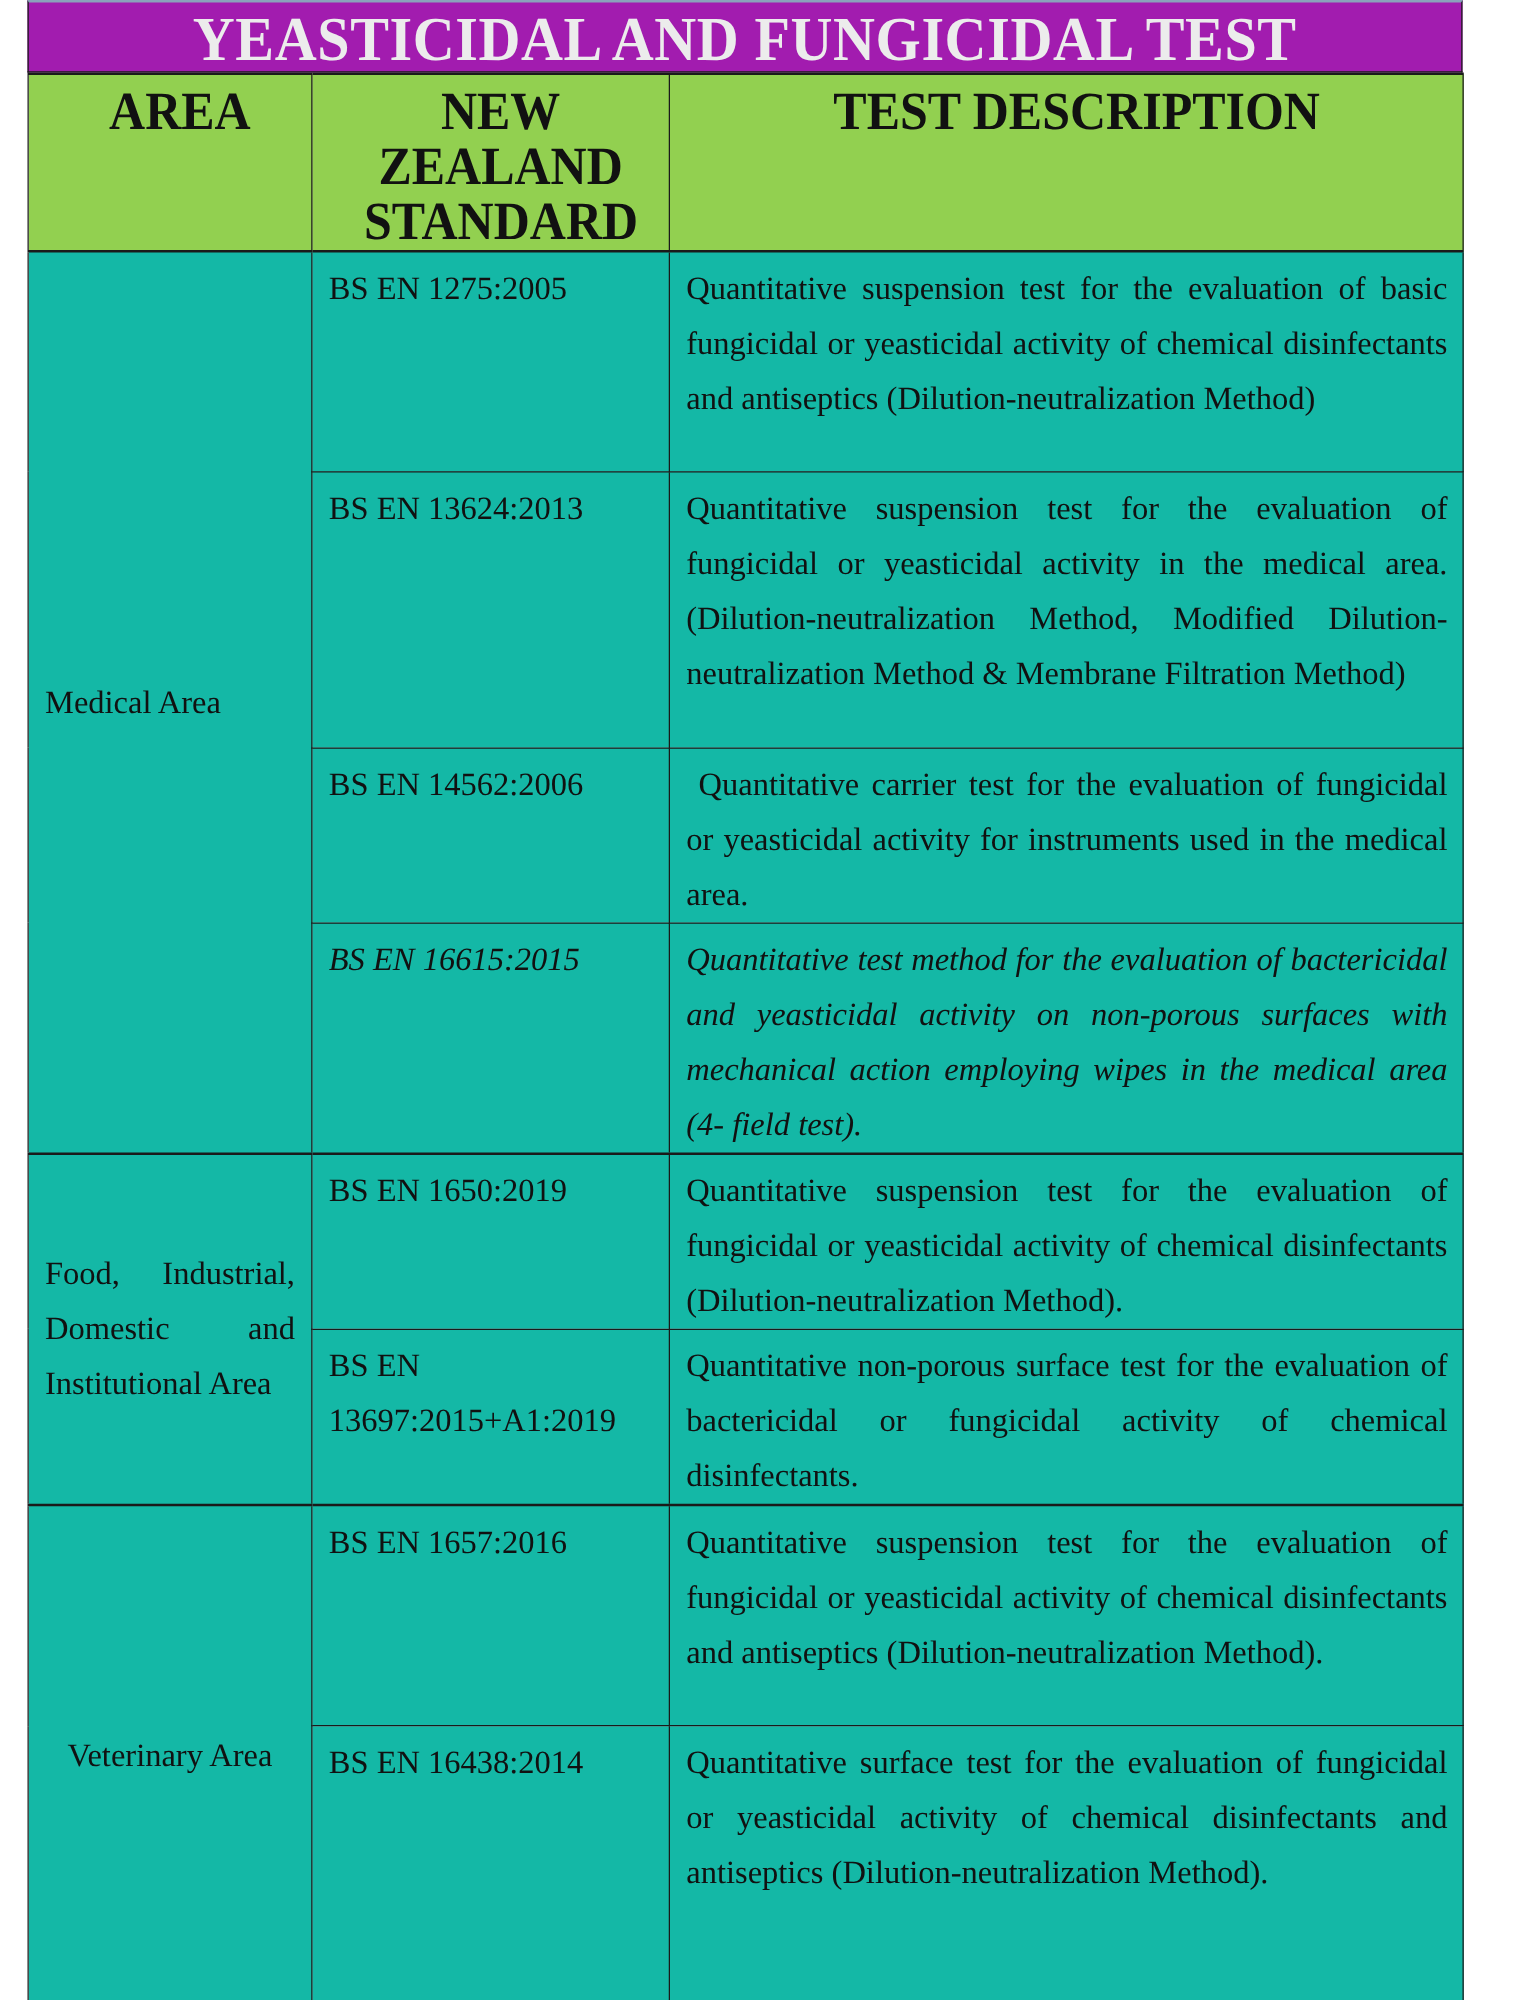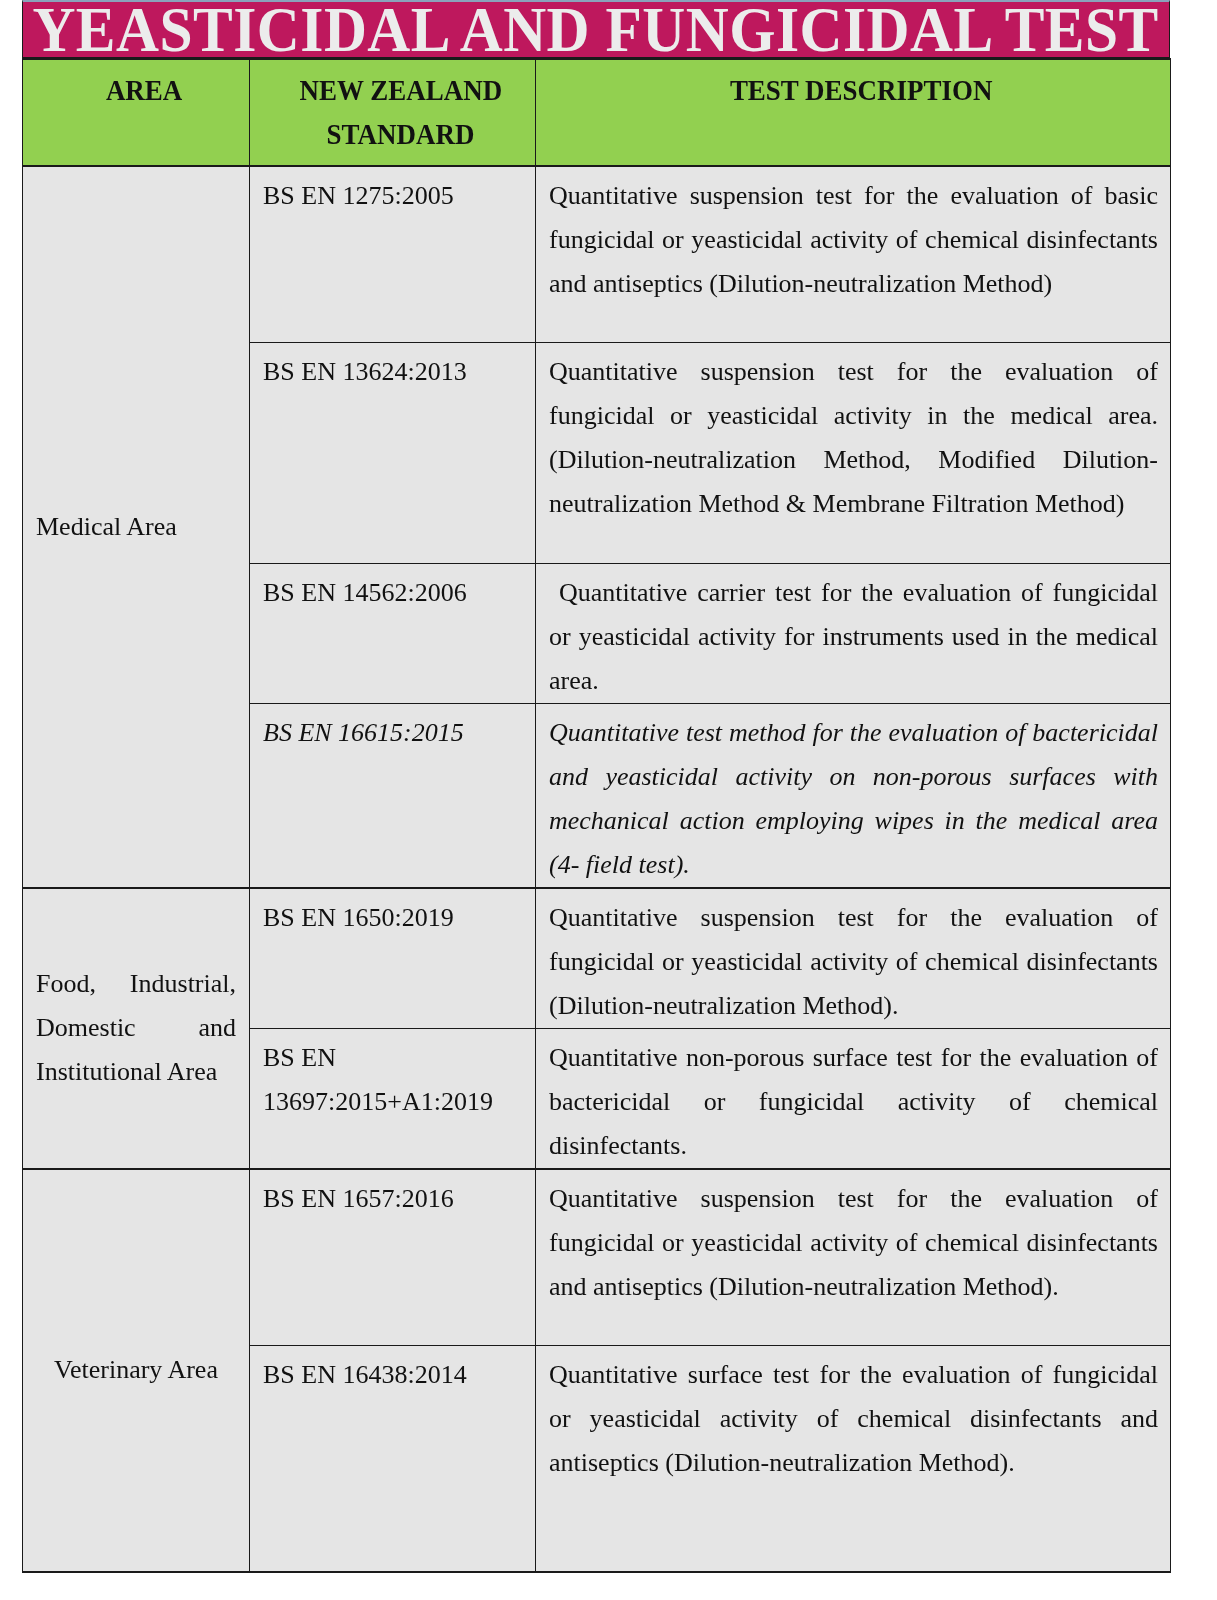--- a/index.html
+++ b/index.html
@@ -1,32 +1,32 @@
 <!DOCTYPE html>
 <html><head>
   <meta charset="utf-8">
   <style>
     html, body { margin: 0; padding: 0; background: #ffffff; }
     body { width: 1217px; height: 1600px; position: relative; overflow: hidden;
            font-family: "Liberation Serif", "DejaVu Serif", serif; color: #111; }
     .wrap { position: absolute; left: 22px; top: 0; width: 1148px; }
     .title-bar {
-      height: 58px; background: #be185d; border: 1px solid #1a1a1a; border-top: 2px solid #8aa2bb;
-      box-sizing: border-box; display: flex; align-items: center; justify-content: center;
-      color: #ececec; font-weight: bold; font-size: 64px; letter-spacing: 0.5px;
+      height: 58px; background: #a21caf; border: 1px solid #1a1a1a; border-top: 2px solid #8aa2bb;
+      box-sizing: border-box; display: flex; justify-content: center;
+      color: #ececec; font-weight: bold; font-size: 50px; letter-spacing: 0.5px;
       transform-origin: center; 
     }
     .title-bar span { display: inline-block; transform: scaleX(0.93); white-space: nowrap; }
     table { border-collapse: collapse; width: 1148px; table-layout: fixed; }
     col.c1 { width: 227px; } col.c2 { width: 286px; } col.c3 { width: 635px; }
-    th { background: #92d050; font-weight: bold; font-size: 29px; vertical-align: top;
+    th { background: #92d050; font-weight: bold; font-size: 43px; vertical-align: top;
          text-align: center; padding: 8px 6px 0 22px; line-height: 44px; height: 107px;
          box-sizing: border-box; border: 1px solid #1a1a1a; border-top: 2px solid #1a1a1a; }
     th span { display: inline-block; transform: scaleX(0.93); }
-    td { background: #e5e5e5; border: 1px solid #1a1a1a; font-size: 26px; line-height: 44px;
+    td { background: #14b8a6; border: 1px solid #1a1a1a; font-size: 26px; line-height: 44px;
          vertical-align: top; padding: 7px 13px 0 13px; box-sizing: border-box; }
     td.area { vertical-align: middle; text-align: justify; padding: 0 13px; margin-left: 26px; }
     td.area.center { text-align: center; }
     td.std { padding-left: 13px; }
     td.desc { text-align: justify; padding-right: 12px; }
     .r1 { height: 176px; } .r2 { height: 221px; margin-left: 16px; } .r3 { height: 134px; } .r4 { height: 176px; font-style: italic; }
     .r5 { height: 133px; } .r6 { height: 133px; } .r7 { height: 177px; } .r8 { height: 226px; }
     tr.grp-start td { border-top: 2px solid #1a1a1a; }
     table { border-bottom: 2px solid #1a1a1a; }
   </style>

